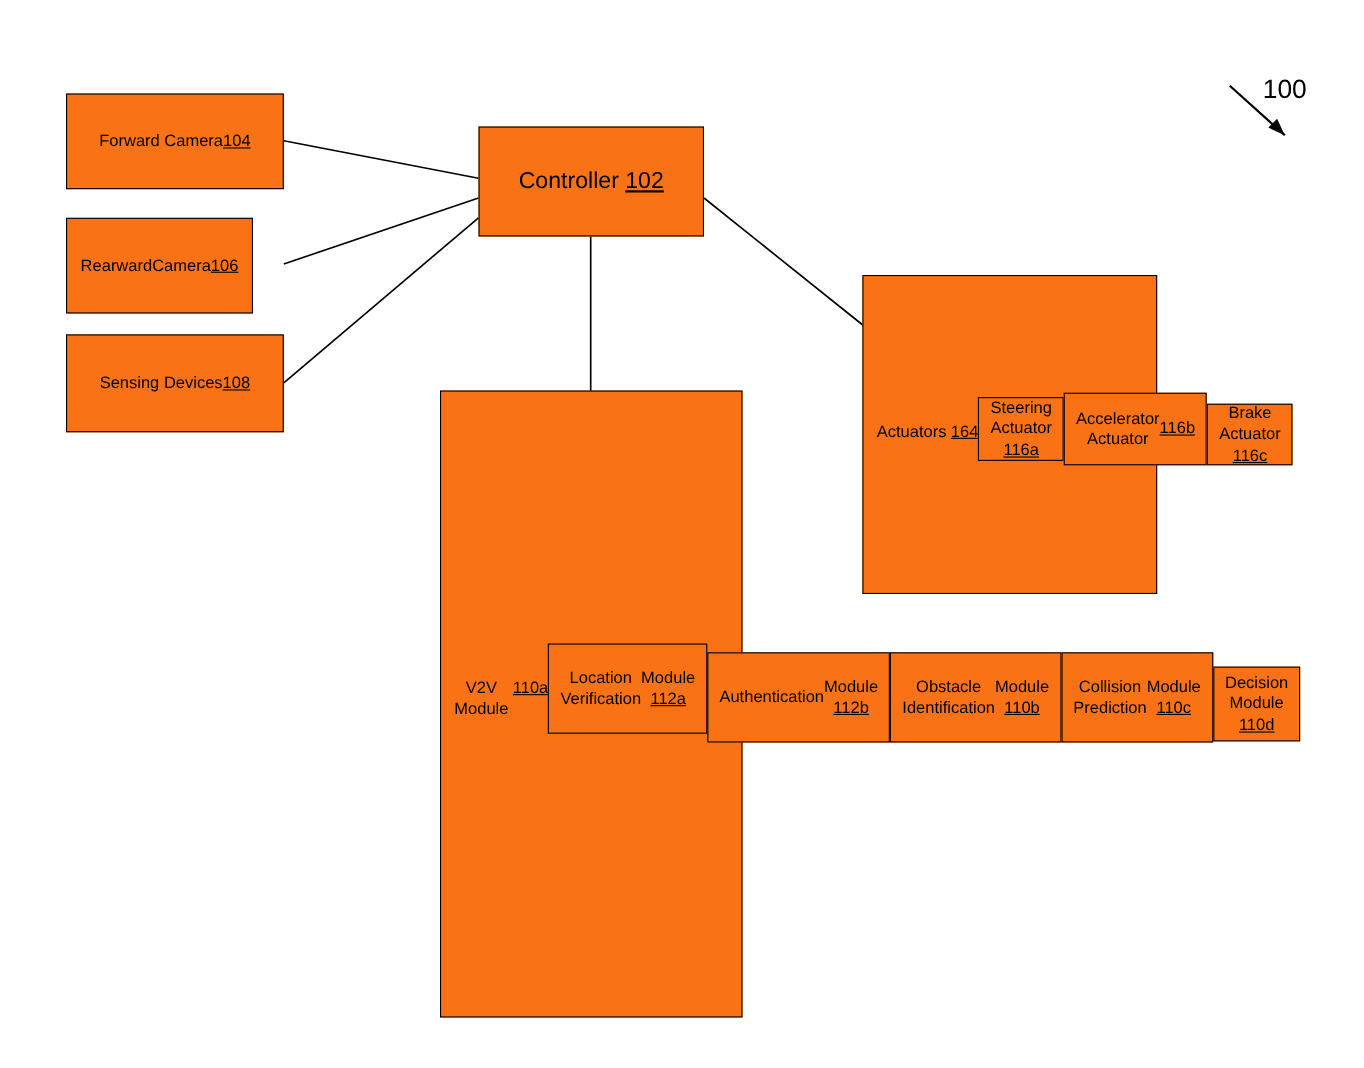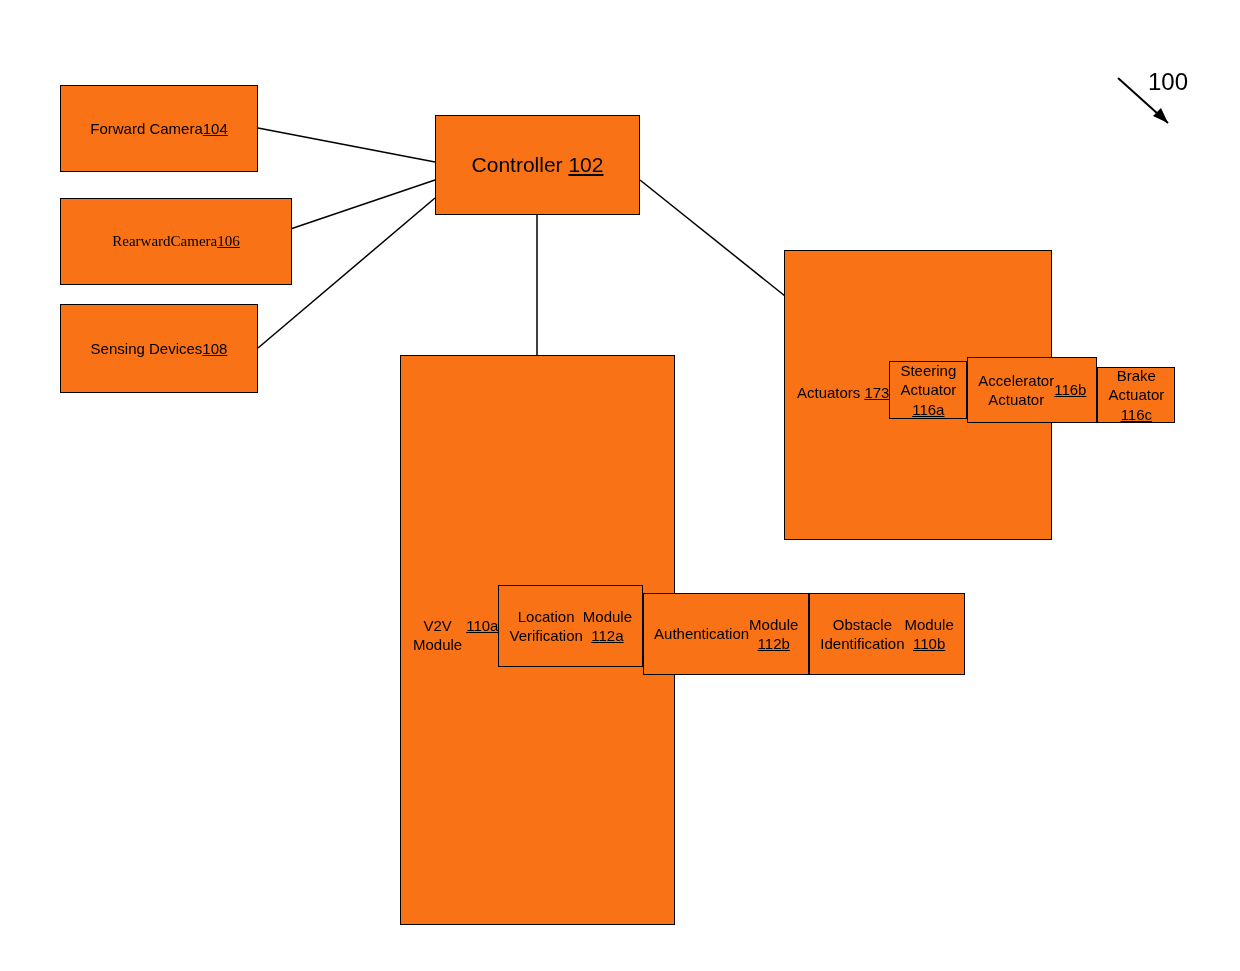--- a/index.html
+++ b/index.html
@@ -64,21 +64,21 @@
     <line x1="537" y1="215" x2="537" y2="360" stroke="#000" stroke-width="1.5"></line>
 
     <line x1="640" y1="180" x2="790" y2="300" stroke="#000" stroke-width="1.5"></line>
   </svg>
 
   <div class="box" style="left:60px; top:85px; width:198px; height:87px;">
     <span>Forward Camera</span>
     <span class="underline">104</span>
   </div>
 
-  <div class="box" style="left:60px; top:198px; width:232px; height:87px;font-family:Liberation Serif, serif;">
+  <div class="box" style="left:60px; top:198px; width:170px; height:87px;">
     <span>Rearward</span>
     <span>
       Camera<span class="underline">106</span>
     </span>
   </div>
 
   <div class="box" style="left:60px; top:304px; width:198px; height:89px;">
     <span>Sensing Devices</span>
     <span class="underline">108</span>
   </div>
@@ -109,29 +109,40 @@
       </span>
     </div>
 
     <div class="box" style="position:relative; width:215px; height:82px; margin-bottom:12px; top:0; left:0;">
       <span>Obstacle Identification</span>
       <span>
         <span>Module</span> <span class="underline">110b</span>
       </span>
     </div>
 
+    <div class="box" style="position:relative; width:225px; height:82px; margin-bottom:12px; top:0; left:0;">
+      <span>Collision Prediction</span>
+      <span>
+        <span>Module</span> <span class="underline">110c</span>
+      </span>
+    </div>
 
+    <div class="box" style="position:relative; width:225px; height:68px; top:0; left:0;">
+      <span>
+        <span>Decision Module</span> <span class="underline">110d</span>
+      </span>
+    </div>
 
   </div>
 
   <div class="box" style="left:784px; top:250px; width:268px; height:290px; padding:12px; justify-content:flex-start; align-items:center;">
 
     <div style="display:flex; gap:4px; margin-bottom:8px; margin-top:4px;text-align:right;">
       <span>Actuators</span>
-      <span class="underline">173</span>
+      <span class="underline">164</span>
     </div>
 
     <div class="box" style="position:relative; width:218px; height:58px; margin-bottom:10px; top:0; left:0;">
       <span>
         <span>Steering Actuator</span> <span class="underline">116a</span>
       </span>
     </div>
 
     <div class="box" style="position:relative; width:218px; height:66px; margin-bottom:10px; top:0; left:0;">
       <span>Accelerator Actuator</span>

